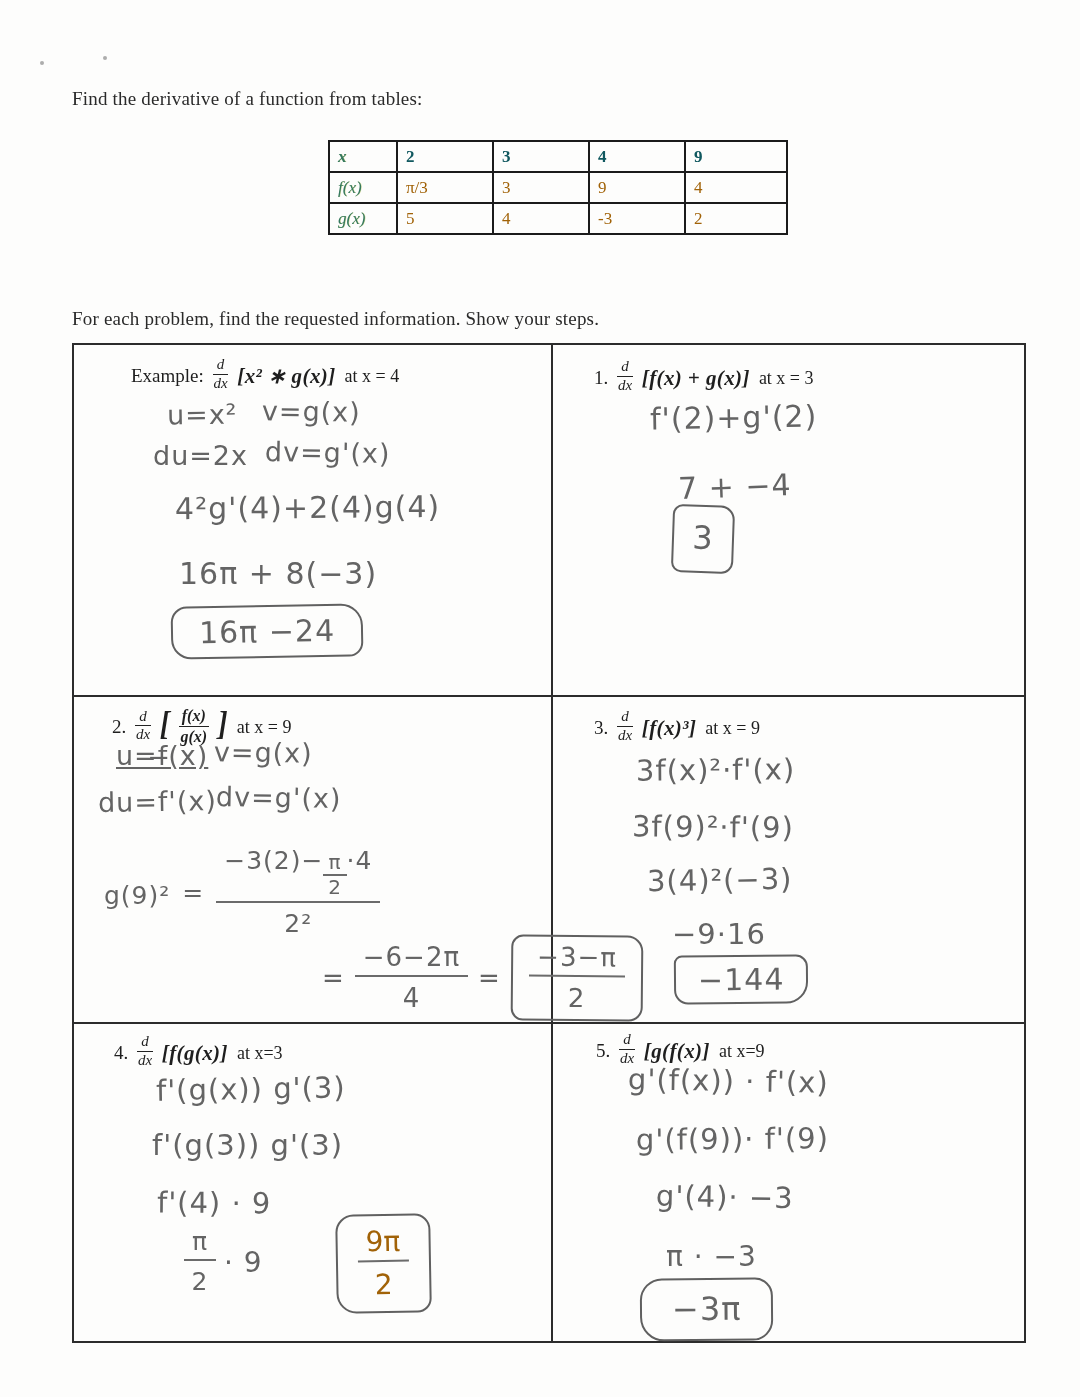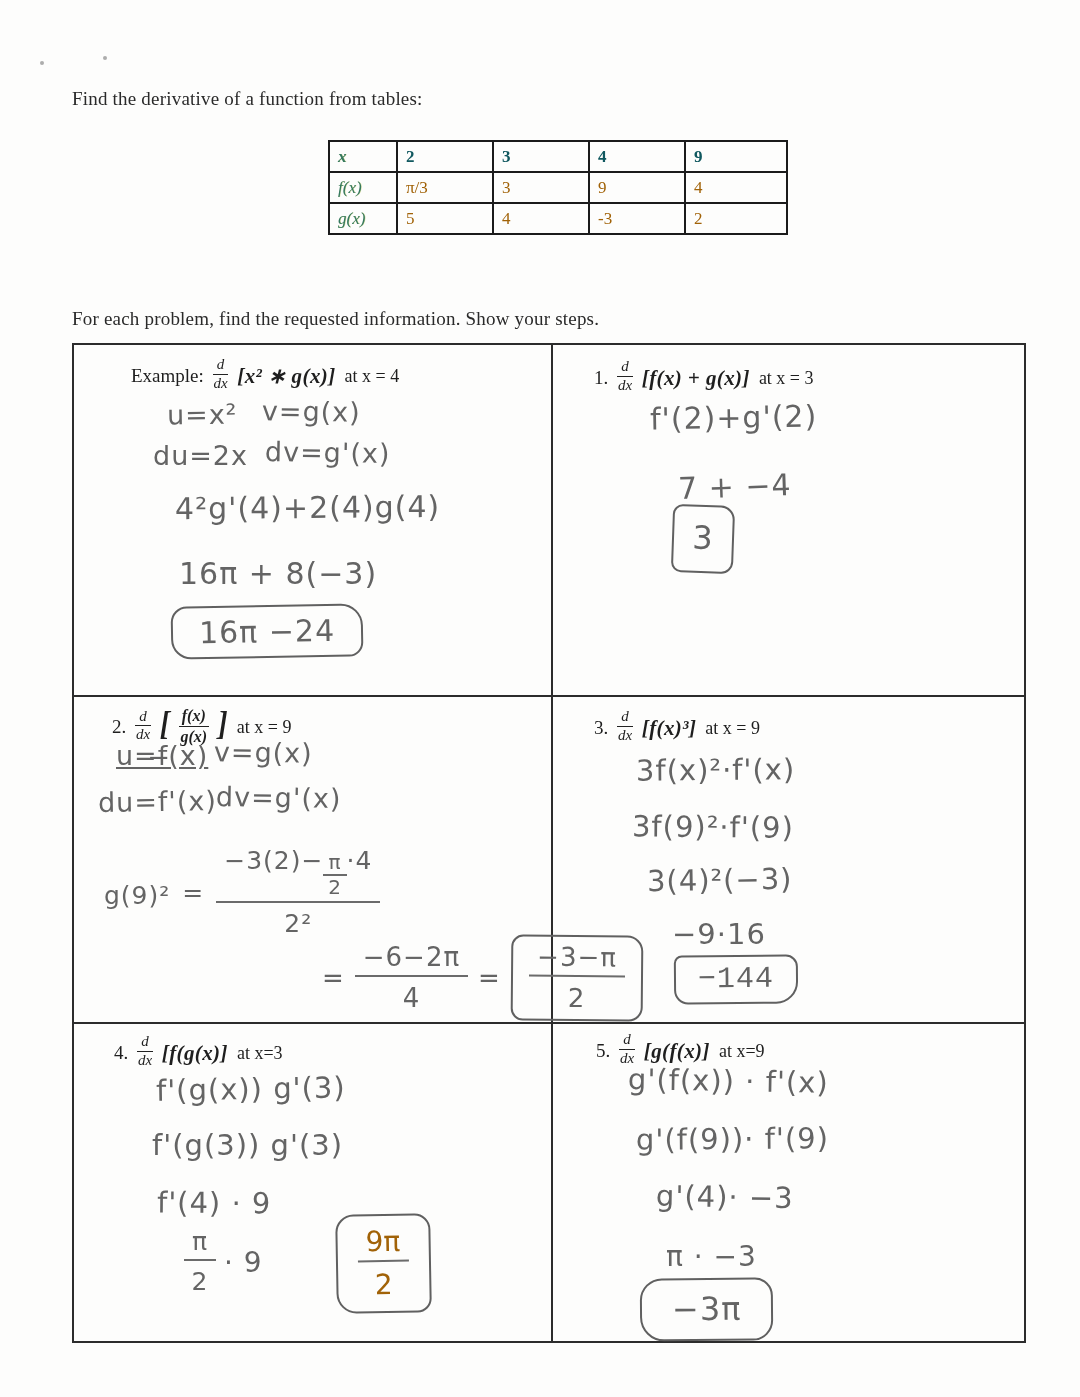--- a/index.html
+++ b/index.html
@@ -195,21 +195,21 @@
         <span class="d">dx</span>
       </span>
       <span class="expr">[f(x)³]</span>
       <span class="at">at x = 9</span>
     </div>
     <span class="hw" style="left:84px;top:58px;font-size:29px;transform:rotate(-0.5deg);">3f(x)²·f'(x)</span>
     <span class="hw" style="left:80px;top:115px;font-size:29px;transform:rotate(0.5deg);">3f(9)²·f'(9)</span>
     <span class="hw" style="left:95px;top:168px;font-size:29px;transform:rotate(-1deg);">3(4)²(−3)</span>
     <span class="hw" style="left:120px;top:222px;font-size:29px;">−9·16</span>
     <span class="abox" style="position:absolute;left:122px;top:258px;padding:6px 22px;border-radius:8px 12px 22px 14px;transform:rotate(-0.5deg);">
-      <span class="hw" style="position:static;font-size:30px;font-family:Liberation Mono, monospace;">−144</span>
+      <span class="hw" style="position:static;font-size:30px;">−144</span>
     </span>
   </div>
 
   <div class="cell" style="left:0;top:677px;width:478px;height:319px;">
     <div class="phead" style="left:40px;top:10px;">
       <span class="pnum">4.</span>
       <span class="dd">
         <span class="n">d</span>
         <span class="d">dx</span>
       </span>

